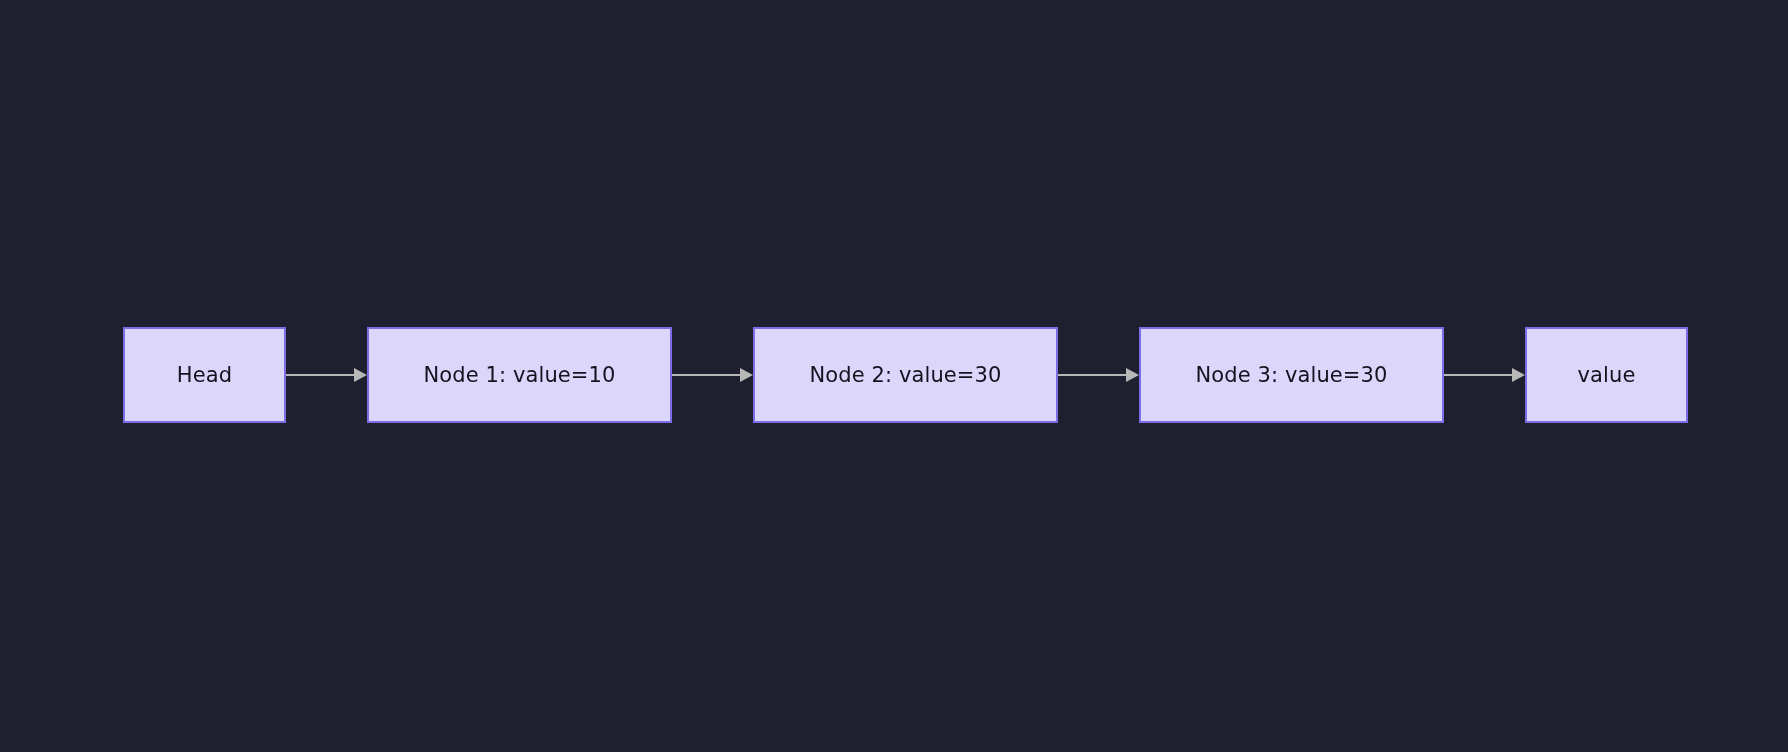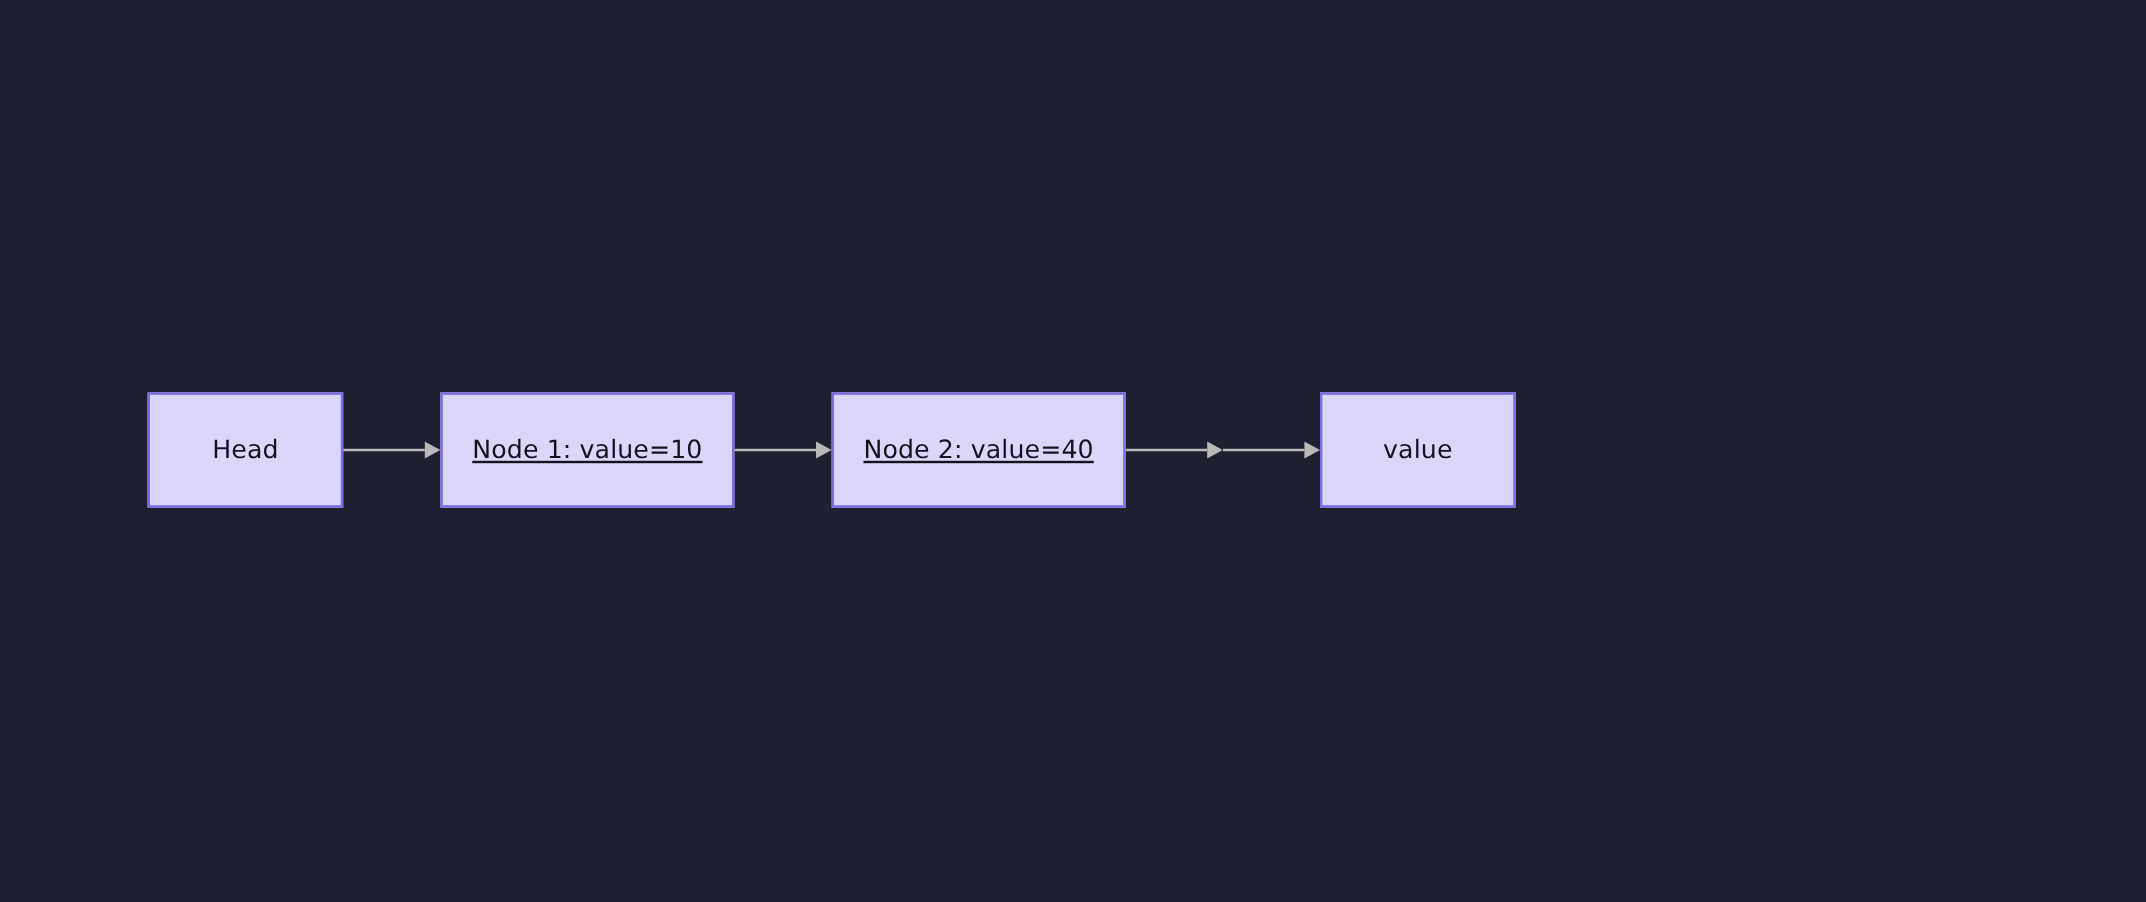--- a/index.html
+++ b/index.html
@@ -45,21 +45,21 @@
     font-size: 21px;
     font-family: "DejaVu Sans", "Liberation Sans", sans-serif;
     font-weight: 400;
     letter-spacing: 0.1px;
     line-height: 1;
     white-space: nowrap;
     user-select: none;
   }
 
   .node-box.size-small { width: 163px; }
-  .node-box.size-large { width: 245px; text-decoration: underline; }
+  .node-box.size-large { width: 305px; }
 
   .node-label {
     display: block;
     pointer-events: none;
   }
 
   
   .connector {
     position: relative;
     width: 81px;
@@ -98,30 +98,33 @@
     </div>
 
     <div class="connector">
       <svg class="conn-svg" viewBox="0 0 81 96" xmlns="http://www.w3.org/2000/svg">
         <line x1="0" y1="48" x2="68" y2="48" stroke="#b8b8b8" stroke-width="2"></line>
         <polygon points="68,41 81,48 68,55" fill="#b8b8b8"></polygon>
       </svg>
     </div>
 
     <div class="node-box size-large">
-      <span class="node-label">Node 2: value=40</span>
+      <span class="node-label">Node 2: value=30</span>
     </div>
 
     <div class="connector">
       <svg class="conn-svg" viewBox="0 0 81 96" xmlns="http://www.w3.org/2000/svg">
         <line x1="0" y1="48" x2="68" y2="48" stroke="#b8b8b8" stroke-width="2"></line>
         <polygon points="68,41 81,48 68,55" fill="#b8b8b8"></polygon>
       </svg>
     </div>
 
+    <div class="node-box size-large">
+      <span class="node-label">Node 3: value=30</span>
+    </div>
 
     <div class="connector">
       <svg class="conn-svg" viewBox="0 0 81 96" xmlns="http://www.w3.org/2000/svg">
         <line x1="0" y1="48" x2="68" y2="48" stroke="#b8b8b8" stroke-width="2"></line>
         <polygon points="68,41 81,48 68,55" fill="#b8b8b8"></polygon>
       </svg>
     </div>
 
     <div class="node-box size-small">
       <span class="node-label">value</span>

